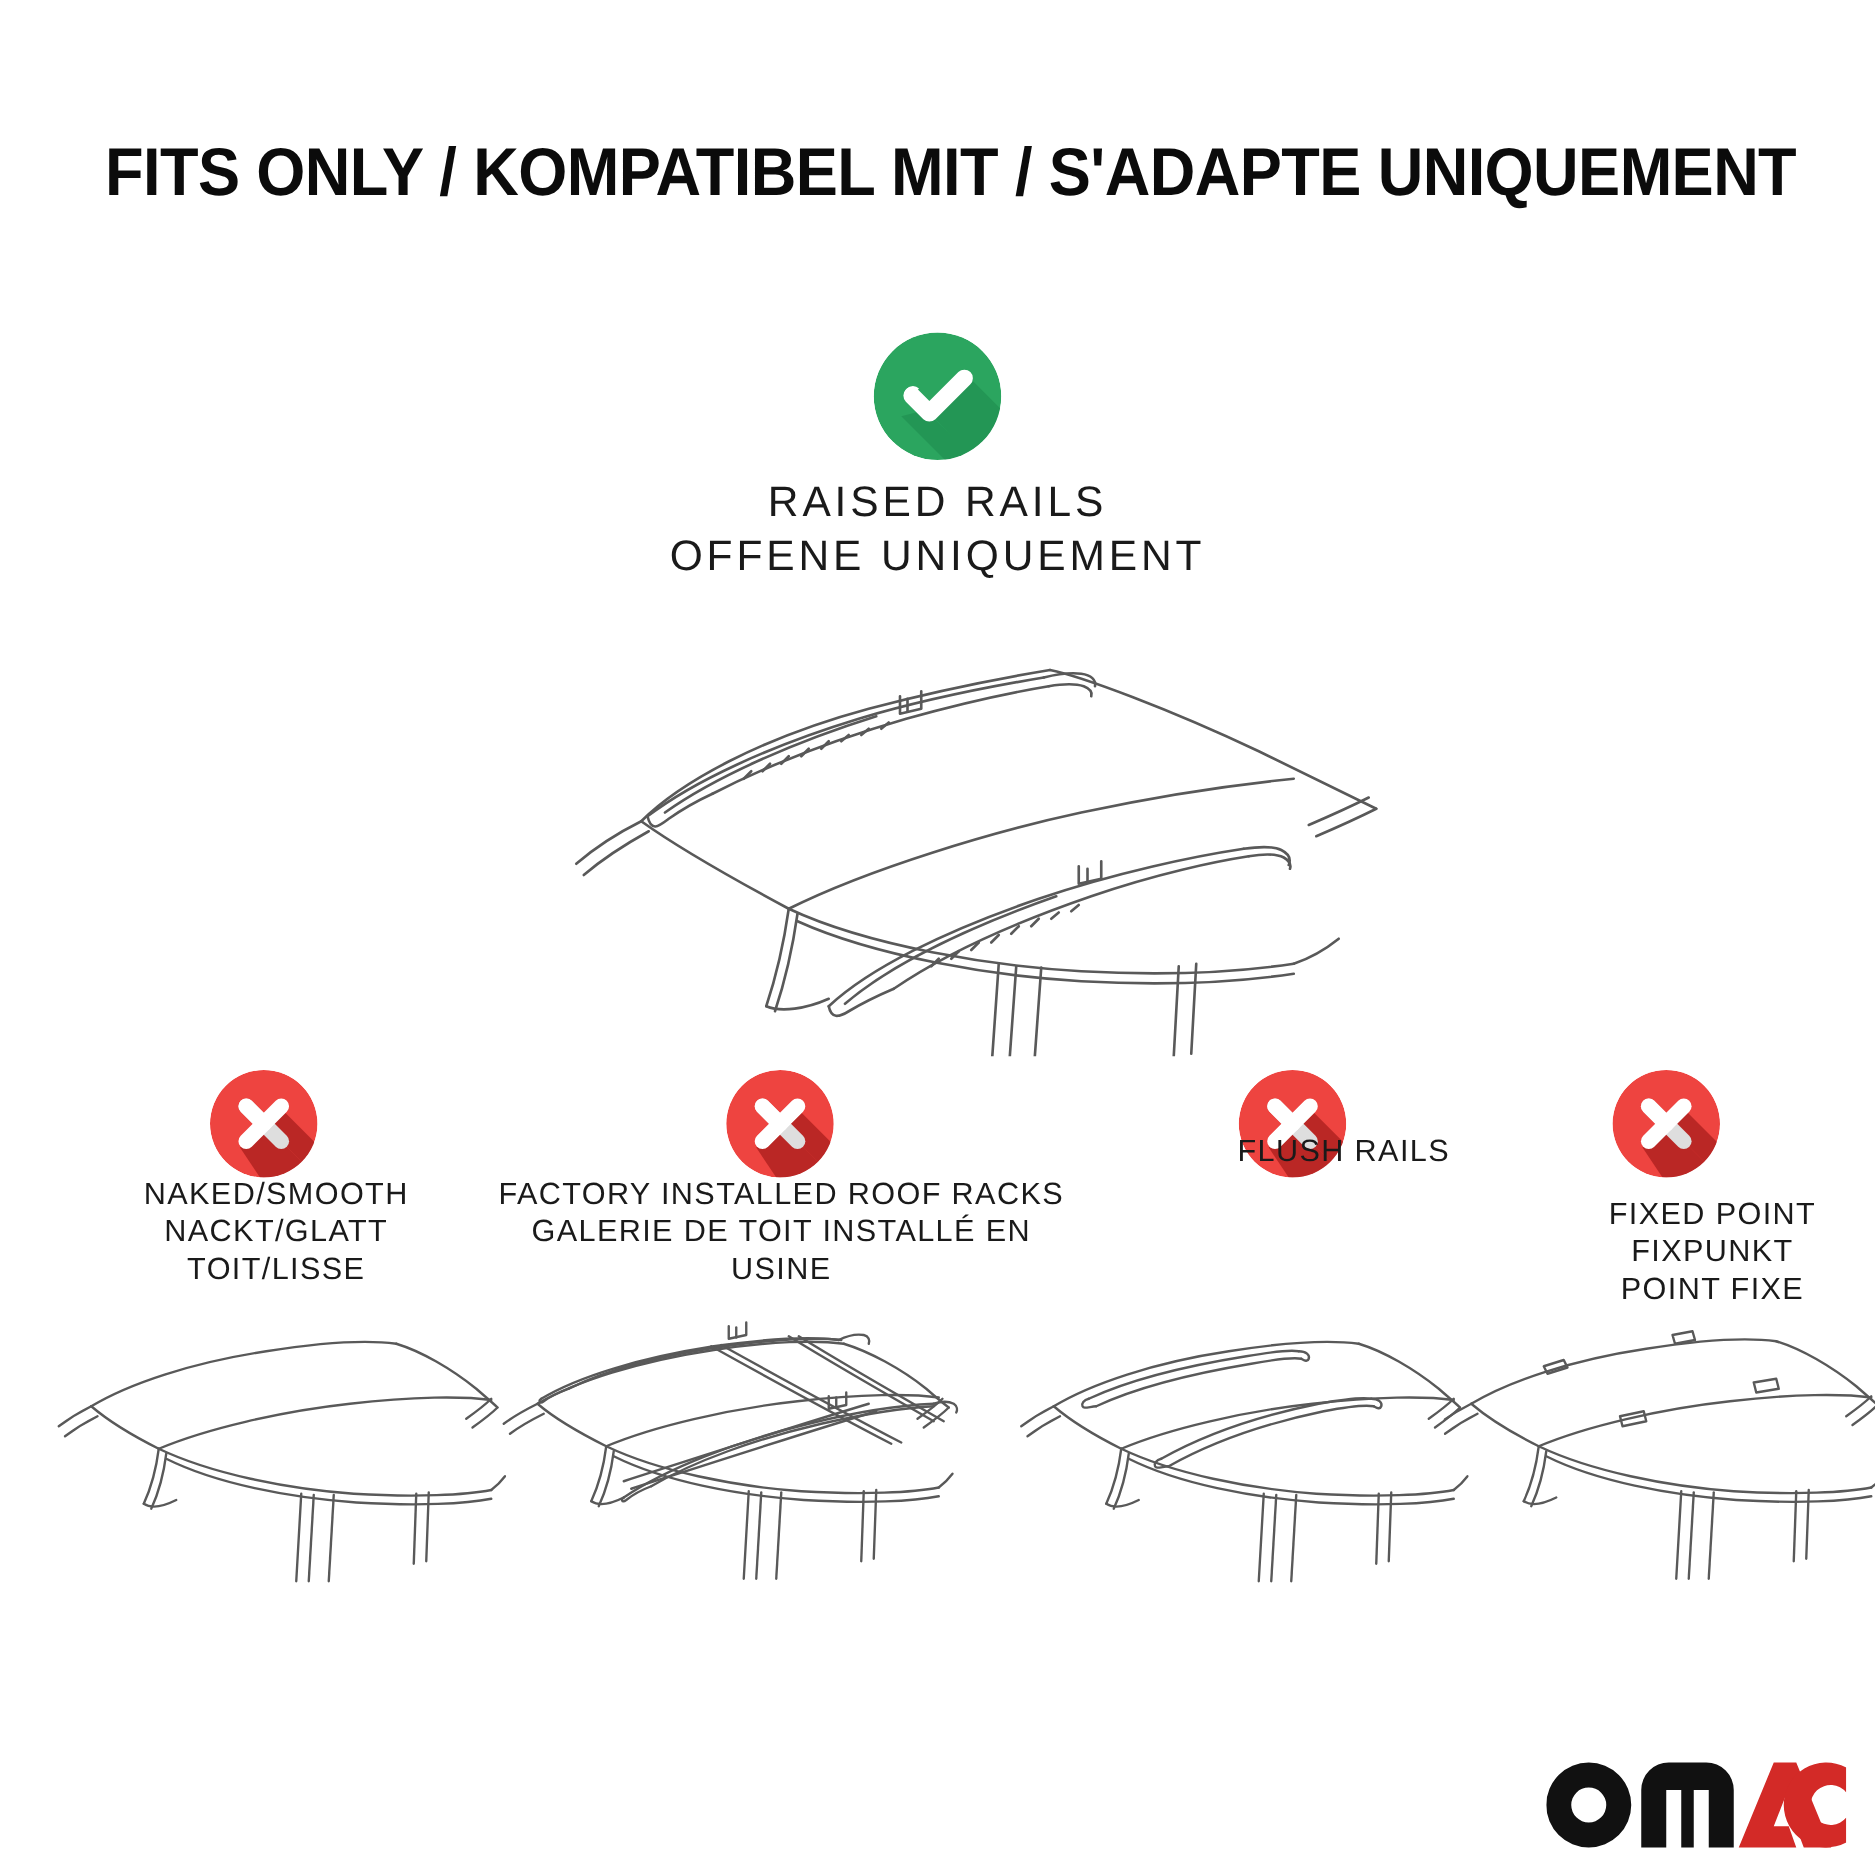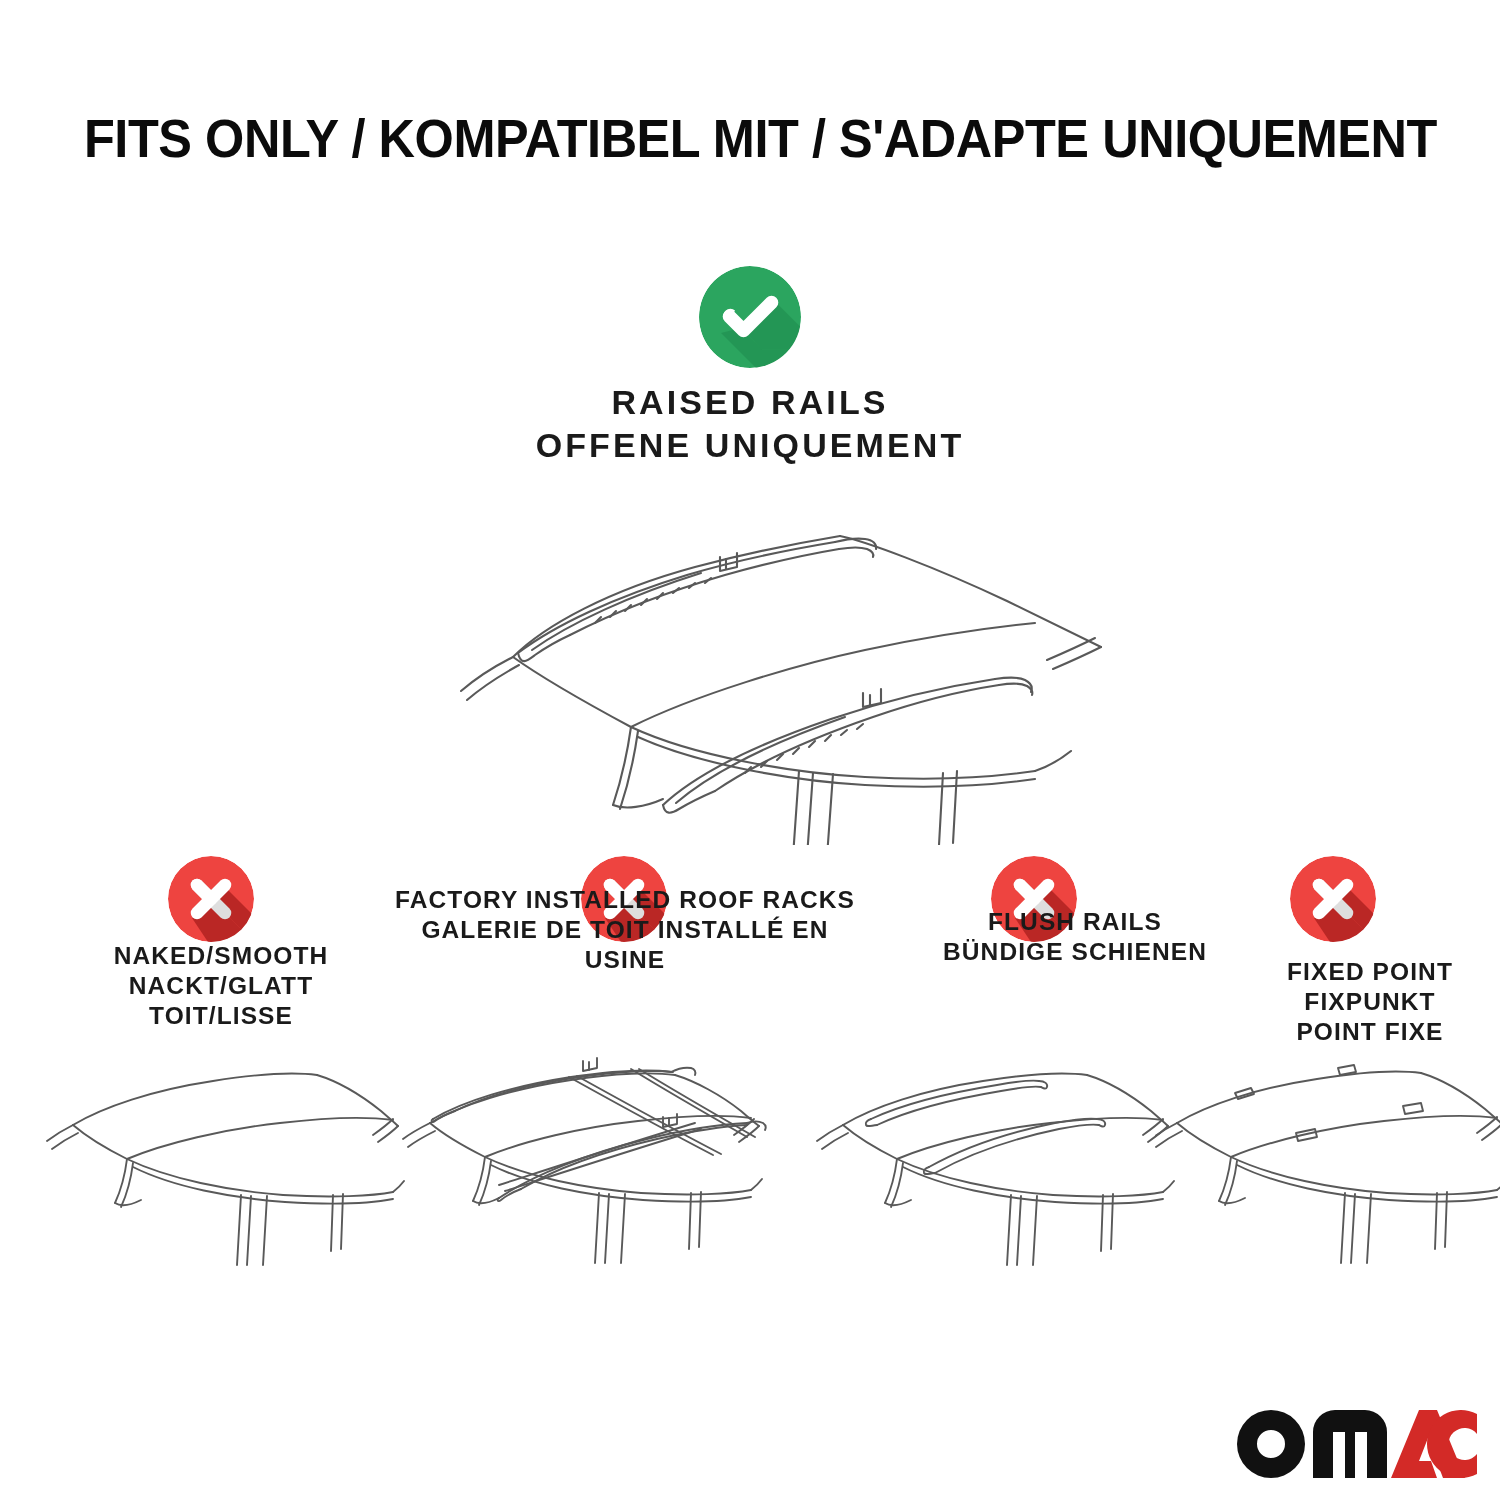--- a/index.html
+++ b/index.html
@@ -28,35 +28,35 @@
     white-space:nowrap;
   }
   .icon-wrap{position:absolute;}
 
   
   .lbl{
     position:absolute;
     text-align:center;
     color:#1a1a1a;
     font-family:"Liberation Sans", sans-serif;
-    font-weight:700;
+    font-weight:400;
   }
   .lbl-good{
     left:430px; top:381px; width:640px;
     font-size:34px;
     line-height:43px;
     letter-spacing:3.1px;
   }
   .lbl-bad{
     font-size:24.5px;
     line-height:30px;
     letter-spacing:1.1px;
   }
   .lbl-c0{ left:36px;  top:941px; width:370px; }
-  .lbl-c1{ left:385px; top:885px; width:480px; }
+  .lbl-c1{ left:385px; top:941px; width:480px; }
   .lbl-c2{ left:855px; top:907px; width:440px; }
   .lbl-c3{ left:1230px;top:957px; width:280px; }
 
   
   .draw{position:absolute;}
   .draw svg{display:block;}
 
   
   .logo{
     position:absolute;
@@ -255,21 +255,20 @@
     <div>TOIT/LISSE</div>
   </div>
 
   <div class="lbl lbl-bad lbl-c1">
     <div>FACTORY INSTALLED ROOF RACKS</div>
     <div>GALERIE DE TOIT INSTALLÉ EN USINE</div>
   </div>
 
   <div class="lbl lbl-bad lbl-c2">
     <div>FLUSH RAILS</div>
-    <div>BÜNDIGE SCHIENEN</div>
   </div>
 
   <div class="lbl lbl-bad lbl-c3">
     <div>FIXED POINT</div>
     <div>FIXPUNKT</div>
     <div>POINT FIXE</div>
   </div>
 
   <div class="draw" style="left:45px;top:1055px;">
     <svg width="360" height="240" viewBox="0 0 360 240">

